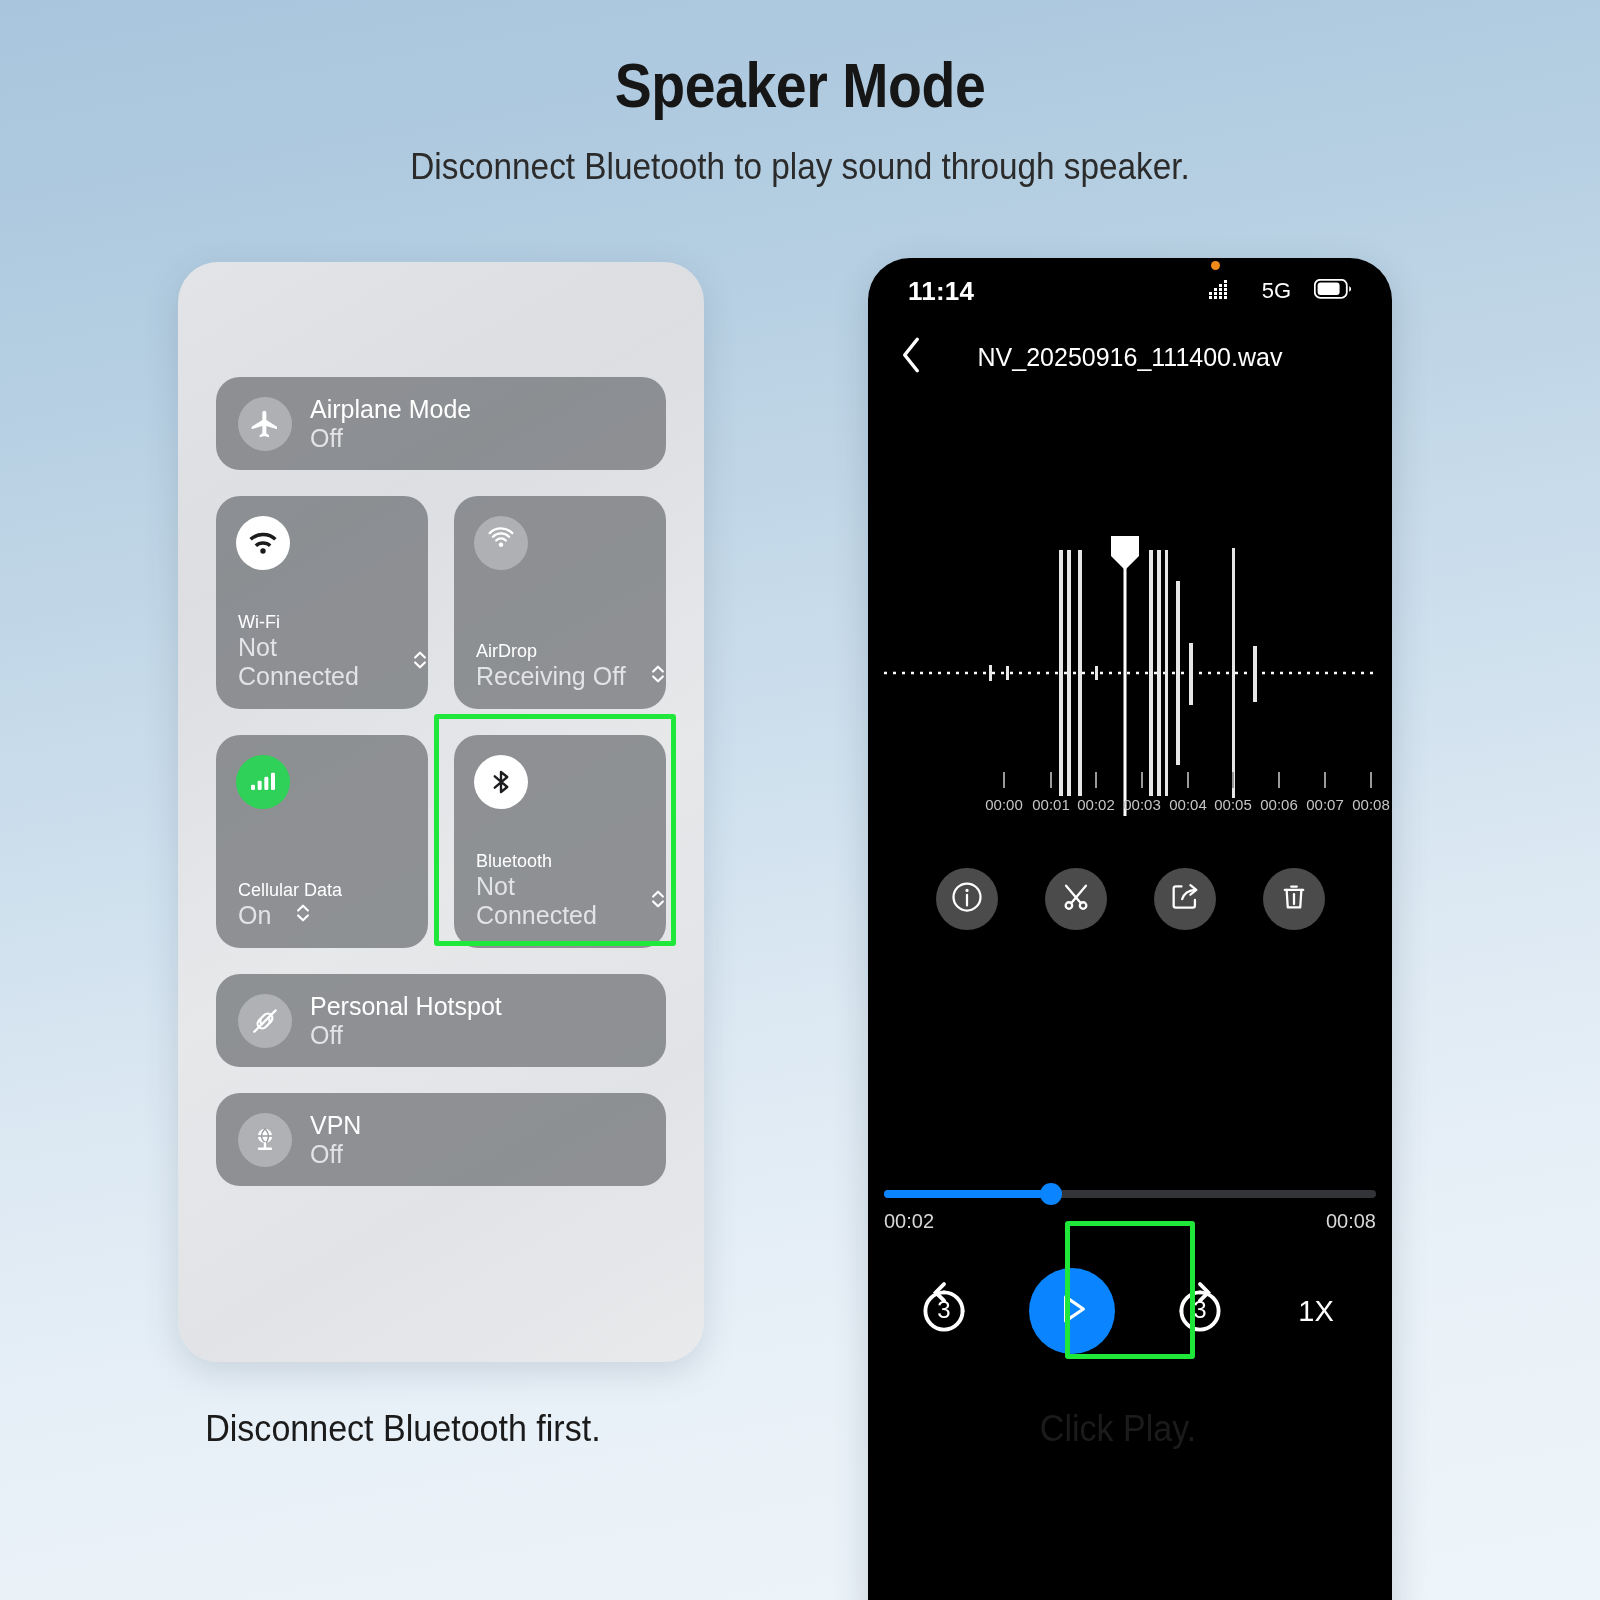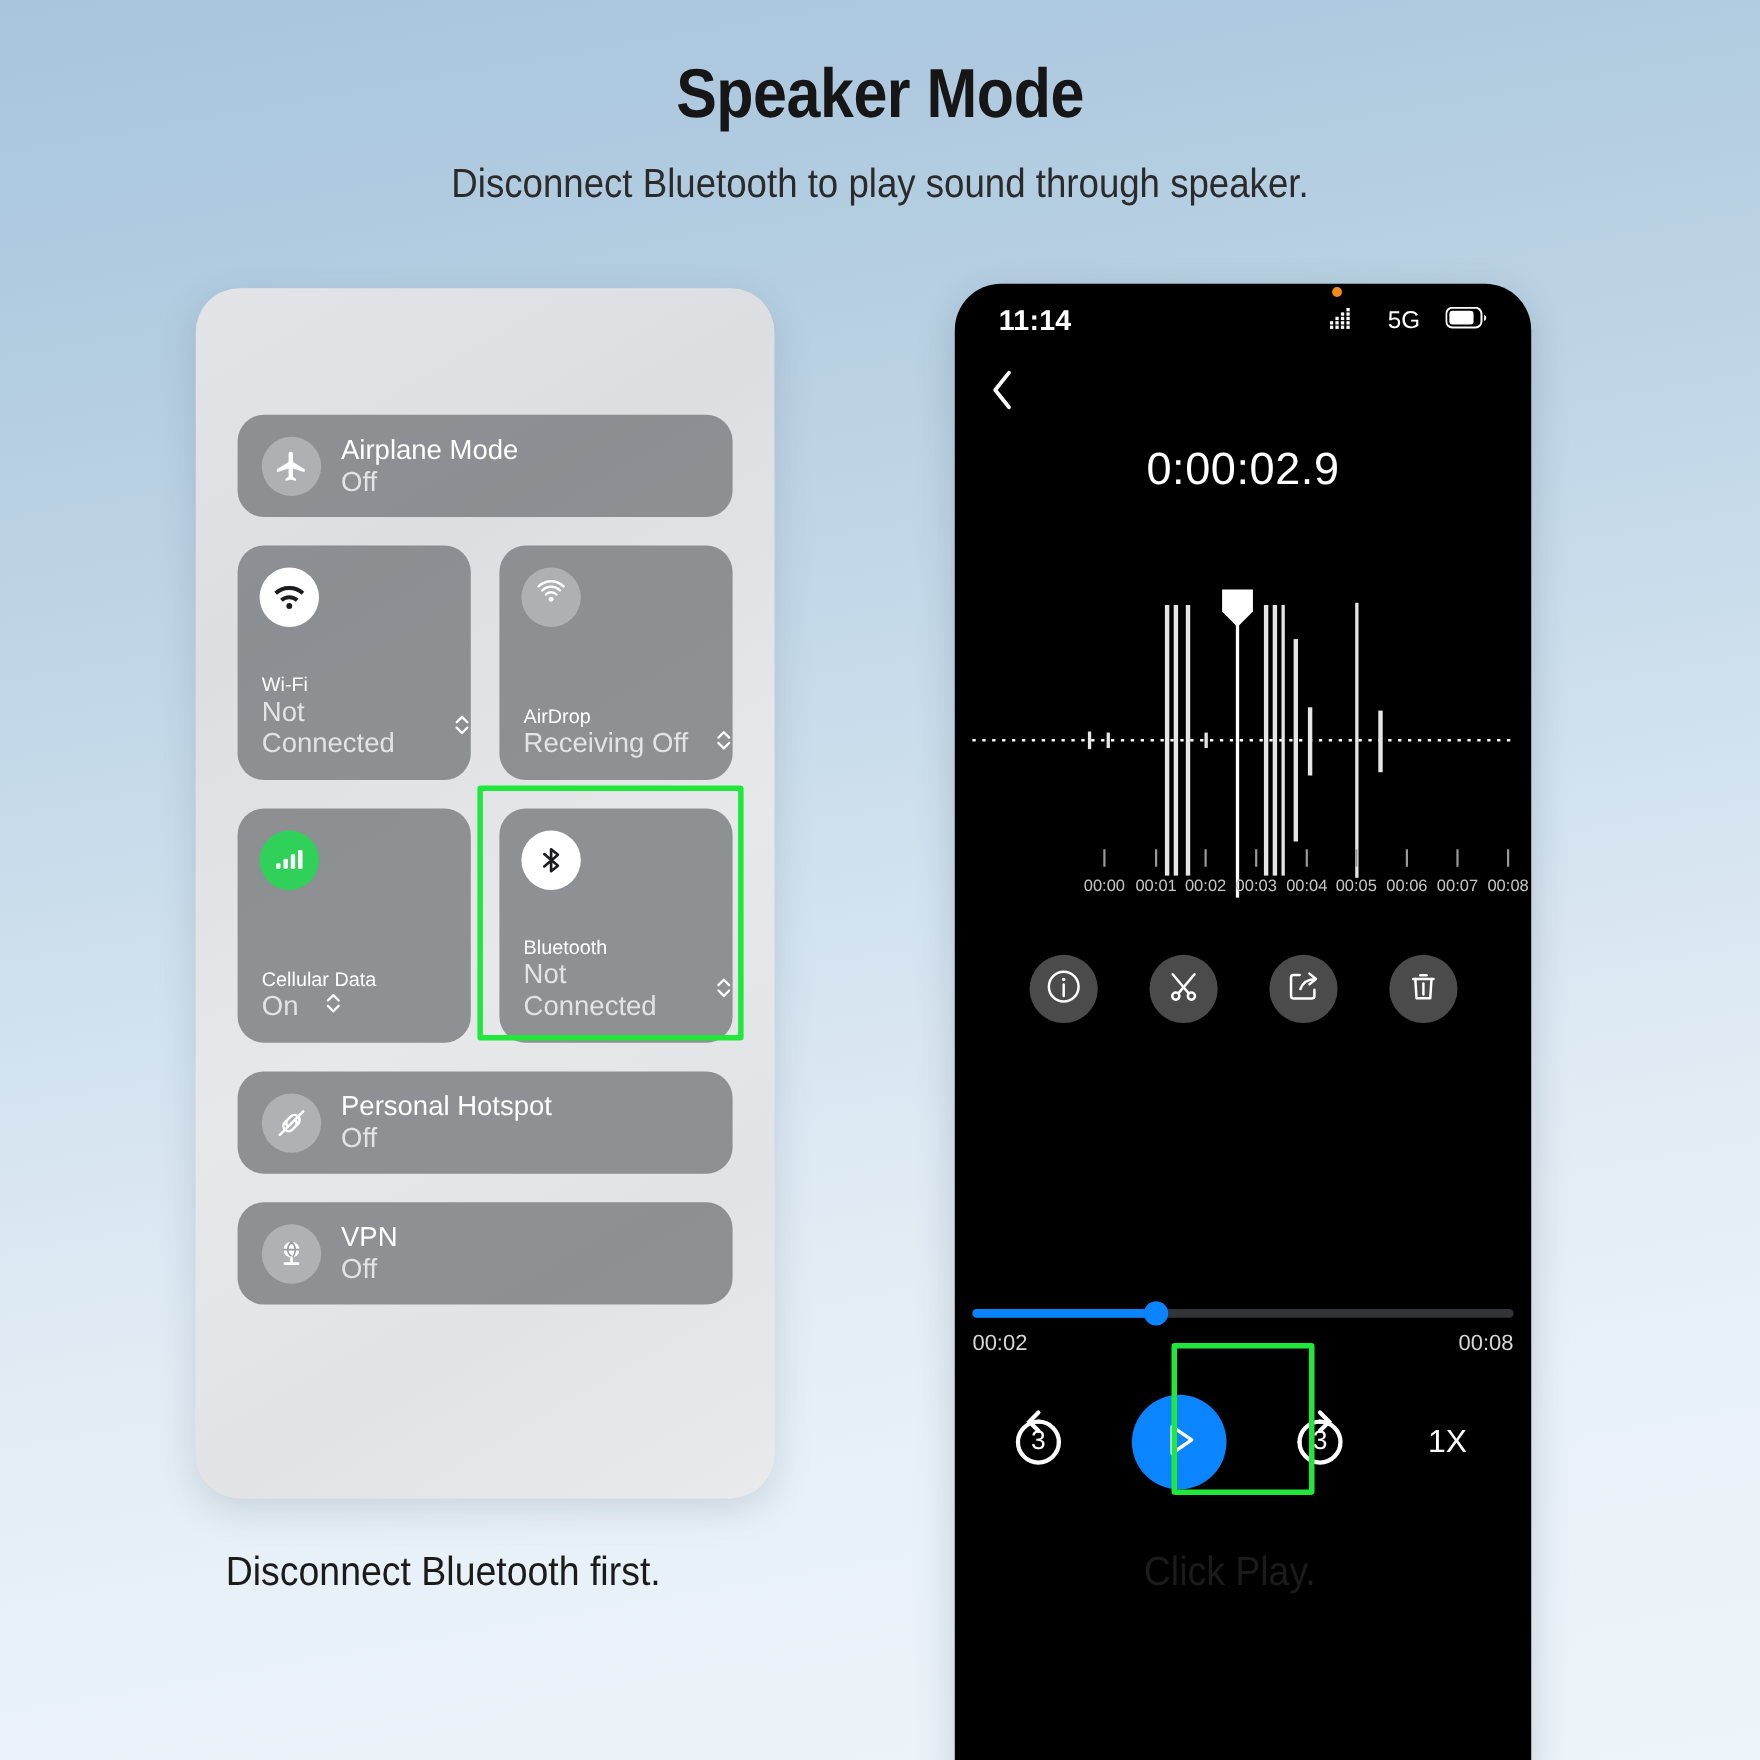--- a/index.html
+++ b/index.html
@@ -352,23 +352,23 @@
       </span>
     </div>
   </div>
 
   <div class="navbar">
     <span class="back-btn">
       <svg width="22" height="38" viewBox="0 0 14 24" fill="none" stroke="#fff" stroke-width="2.2" stroke-linecap="round" stroke-linejoin="round">
         <path d="M11 2L3 12l8 10"></path>
       </svg>
     </span>
-  </div>
-
-  <div class="big-time">0:00:02.9</div>
+    <div class="file-title">NV_20250916_111400.wav</div>
+  </div>
+
 
   <div class="wave-area">
     <svg width="524" height="290" viewBox="0 0 524 290">
 
       <line x1="16" y1="145" x2="508" y2="145" stroke="#ffffff" stroke-width="2.4" stroke-dasharray="3 6" stroke-linecap="butt"></line>
 
       <g fill="#e6e6e6">
         <rect x="121" y="137" width="3" height="16"></rect>
         <rect x="138" y="138" width="3" height="14"></rect>
         <rect x="191" y="22" width="4" height="246"></rect>

